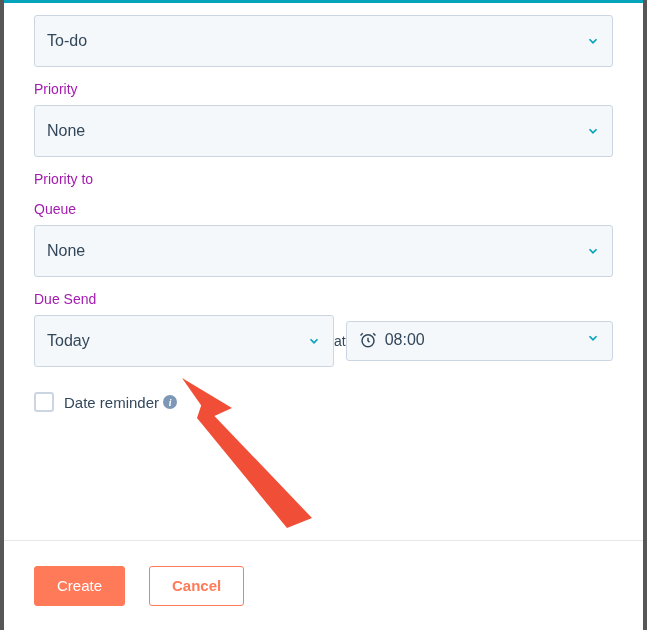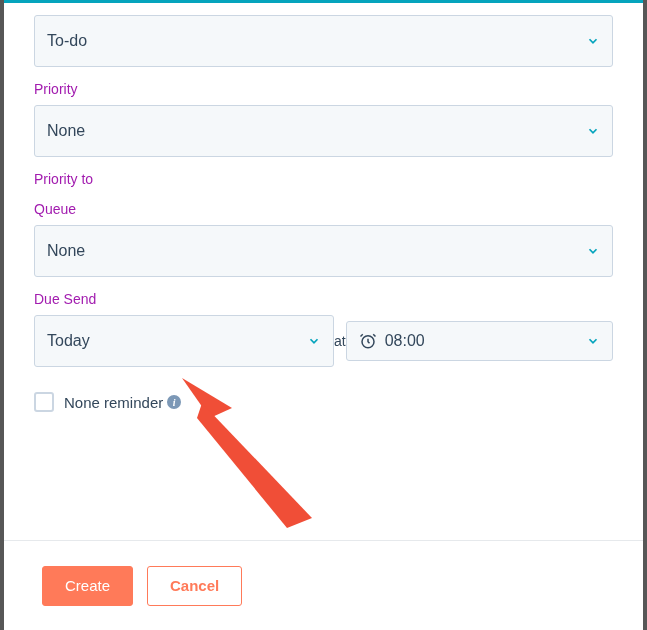--- a/index.html
+++ b/index.html
@@ -52,23 +52,23 @@
     align-items: center;
     gap: 0;
   }
   .due-date-select { width: 300px; }
   .at {
     font-size: 14px; color: #33475b;
   }
   .time-select {
     flex: 1;
     display: flex;
-    align-items: center;
+    align-items: flex-start;
     height: 40px;
-    padding: 0 12px;
+    padding: 9px 12px;
     background: #f5f8fa;
     border: 1px solid #cbd6e2;
     border-radius: 3px;
     color: #33475b;
     font-size: 16px;
     cursor: pointer;
   }
   .time-select .clock { margin-right: 8px; display:flex; }
   .time-select .value { flex: 1; }
   .checkbox-row {
@@ -94,24 +94,24 @@
     display:flex; align-items:center; justify-content:center;
     font-style: italic; font-family: Georgia, serif;
   }
   .divider {
     position: absolute;
     left:0; right:0; bottom: 89px;
     height:1px; background:#e6e9ec;
   }
   .footer {
     position: absolute;
-    left:8px; right:0; bottom:0;
+    left:0; right:0; bottom:0;
     height: 89px;
     padding: 24px 30px;
-    display:flex; gap:14px; align-items:center;
+    display:flex; gap:24px; align-items:center;
   }
   .btn {
     height: 40px;
     padding: 0 22px;
     border-radius: 3px;
     font-size: 15px;
     cursor: pointer;
     display:flex; align-items:center; justify-content:center;font-weight:bold;
   }
   .btn-primary {
@@ -207,21 +207,21 @@
                 <polyline points="6 9 12 15 18 9"></polyline>
               </svg>
           </span>
         </div>
       </div>
     </div>
 
     <div class="checkbox-row">
       <div class="checkbox"></div>
       <div class="checkbox-label">
-        <span>None reminder</span>
+        <span>Date reminder</span>
         <span class="info-icon">i</span>
       </div>
     </div>
 
   </div>
 
   <div class="divider"></div>
 
   <div class="footer">
     <div class="btn btn-primary">

